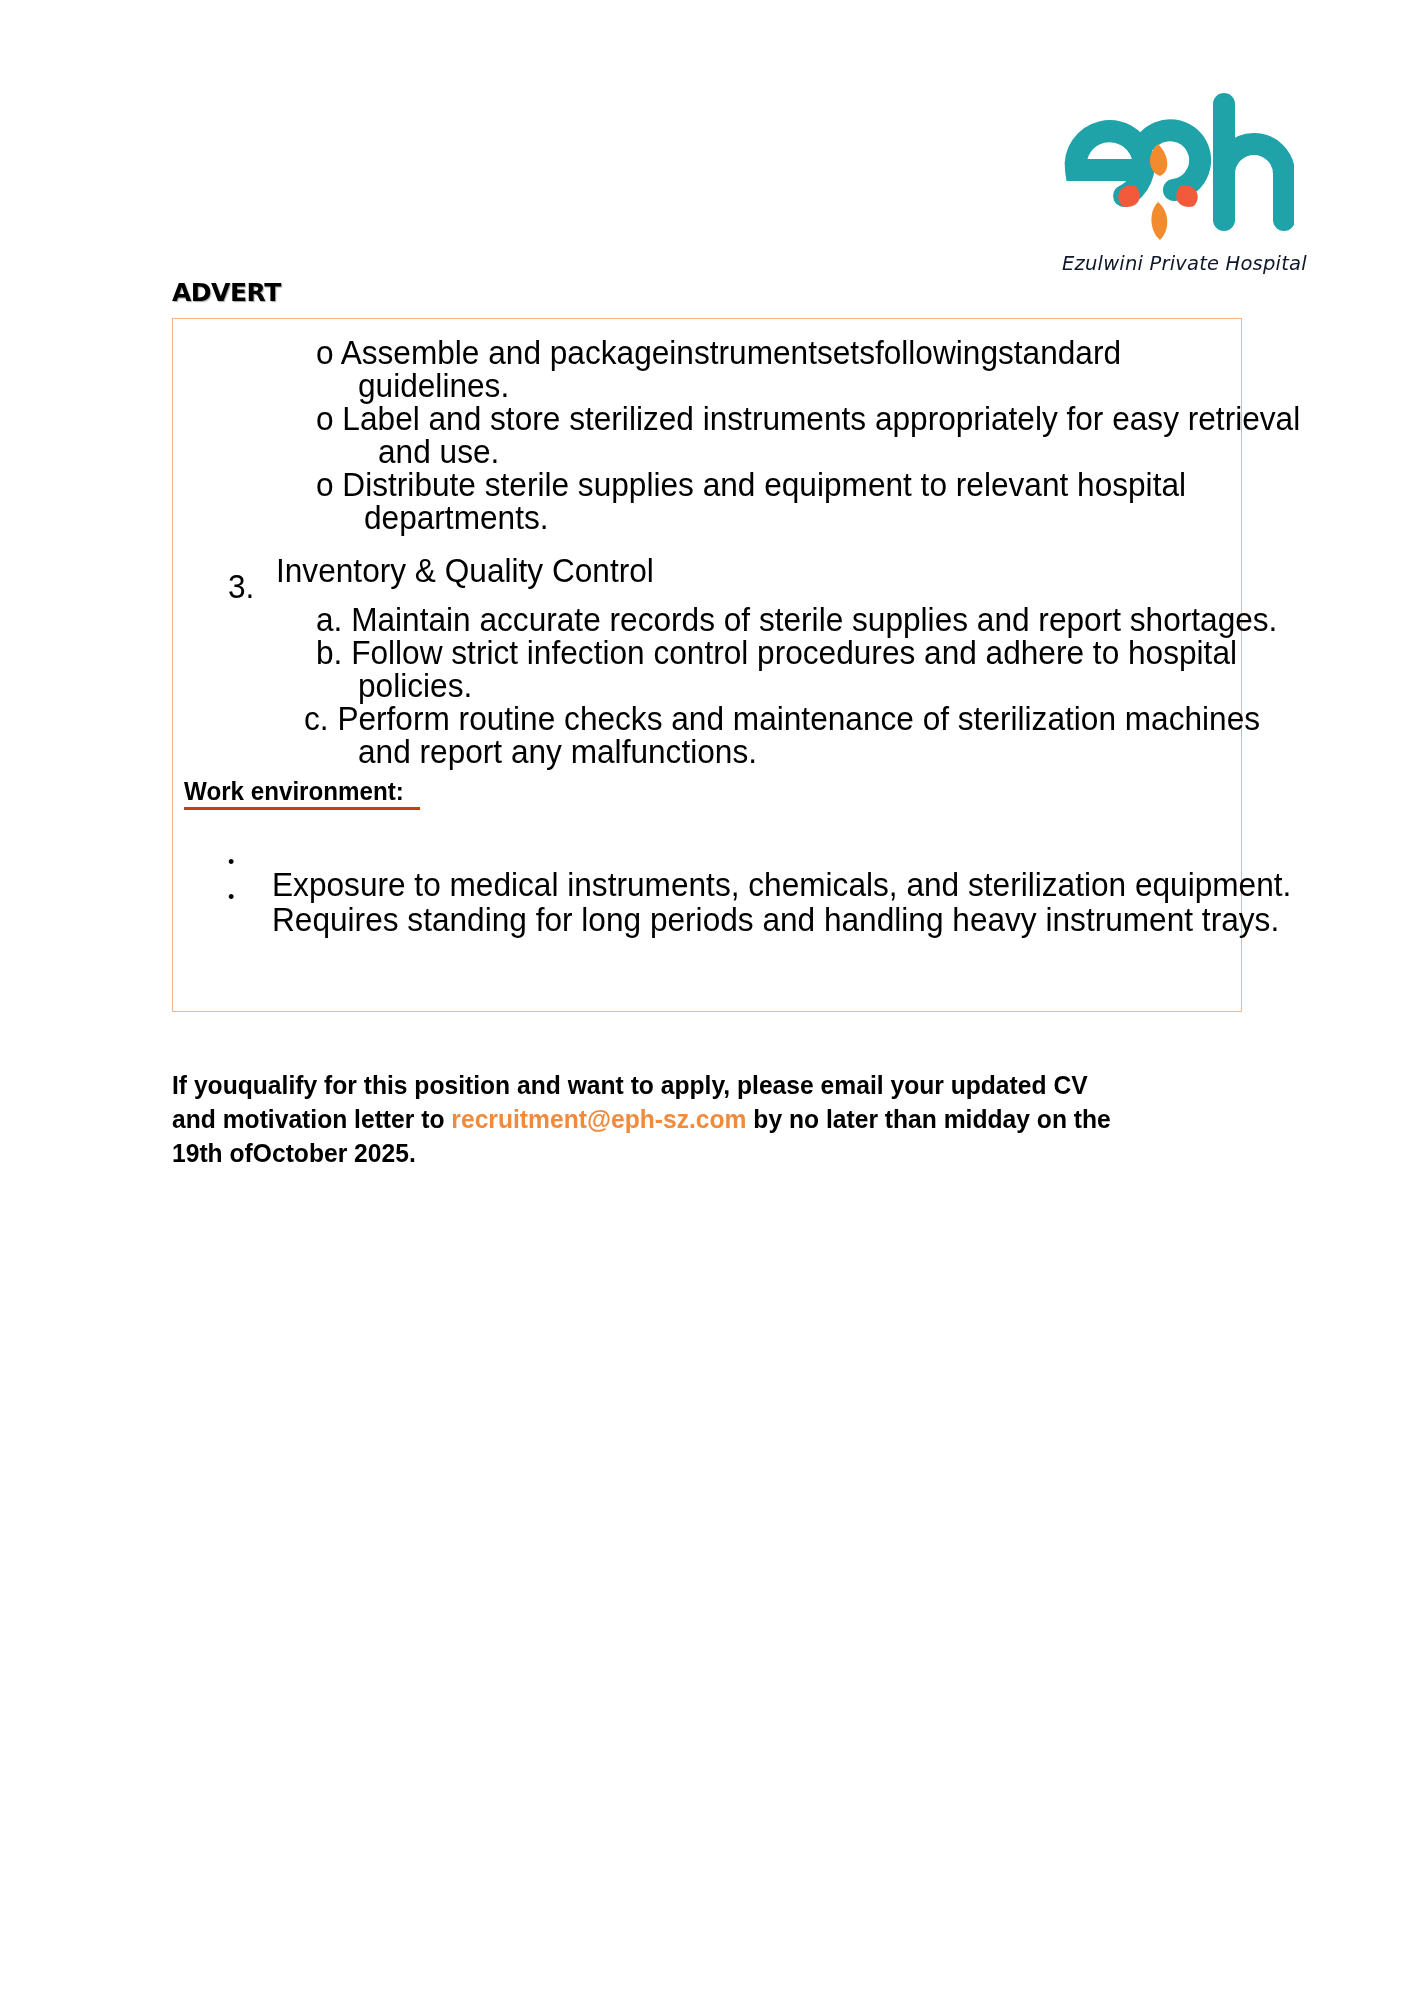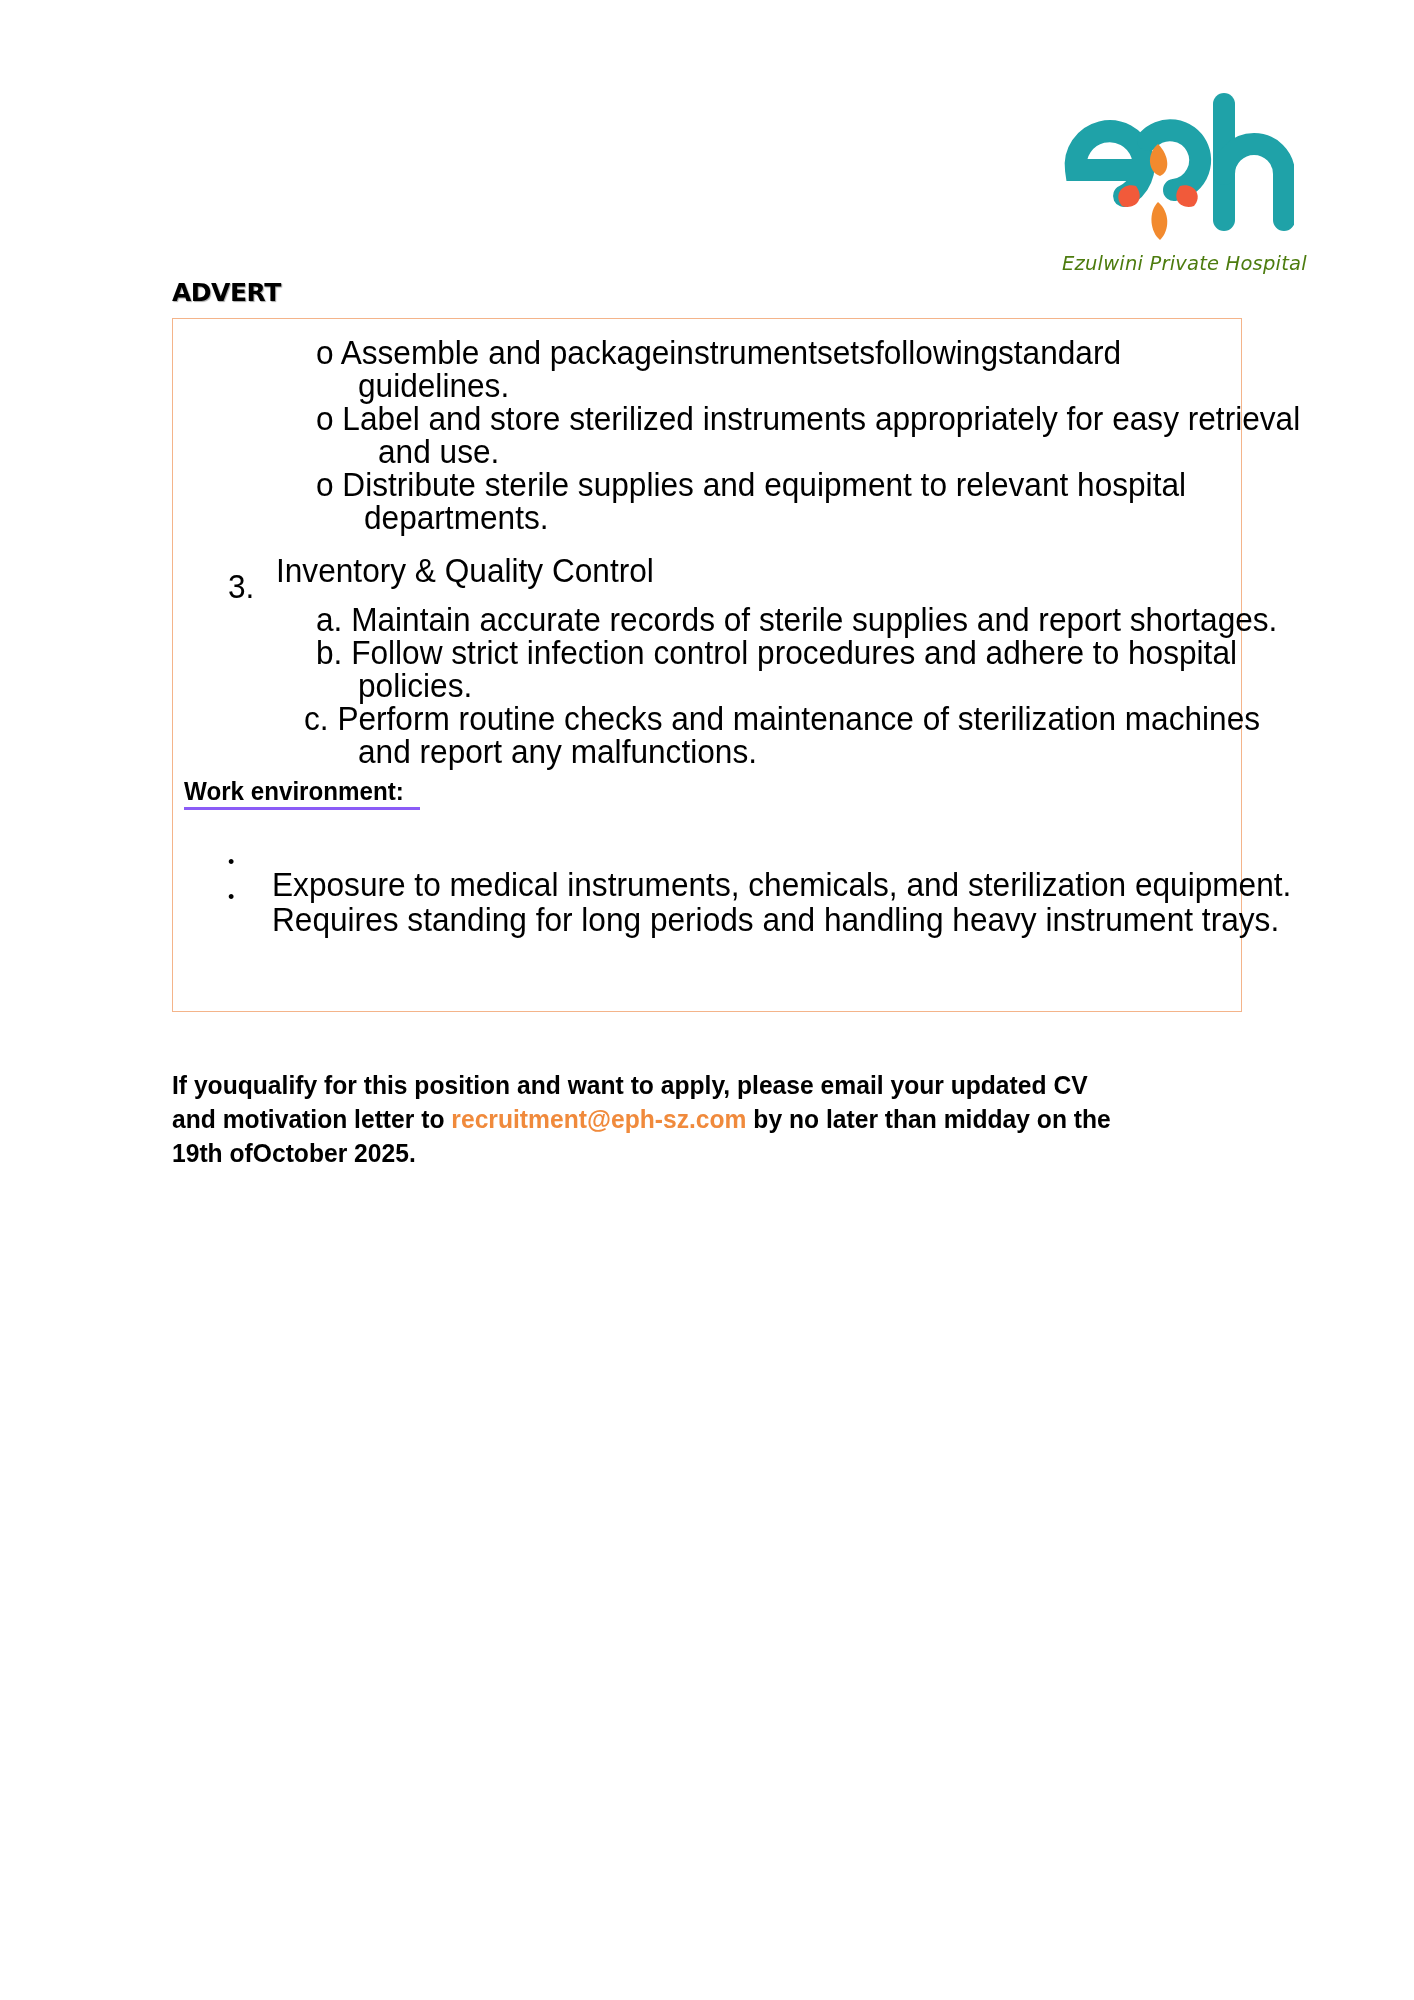--- a/index.html
+++ b/index.html
@@ -2,30 +2,30 @@
 <html><head>
   <meta charset="utf-8">
   <style>
     html, body { margin: 0; padding: 0; background: #ffffff; }
     body { width: 1414px; height: 2000px; position: relative; overflow: hidden;
            font-family: "Liberation Sans", sans-serif; color: #000; }
     .logo { position: absolute; left: 1062px; top: 92px; width: 232px; height: 196px; }
     .logo svg { display: block; }
     .logo-caption { position: absolute; left: 0; top: 160px; width: 232px; text-align: left;
                     font-family: "DejaVu Sans", sans-serif; font-style: italic; font-size: 19.5px;
-                    color: #4d7c0f; letter-spacing: 0.2px; white-space: nowrap; }
+                    color: #0f172a; letter-spacing: 0.2px; white-space: nowrap; }
     .advert-title { position: absolute; left: 172px; top: 278px; font-family: "DejaVu Sans", sans-serif;
                     font-weight: bold; font-size: 25px; letter-spacing: -0.5px;
                     text-shadow: 1px 1px 1px rgba(0,0,0,0.35); text-align: center; }
     .box { position: absolute; left: 172px; top: 318px; width: 1070px; height: 694px;
            border: 1.5px solid #f4b48a; box-sizing: border-box; }
     .line { position: absolute; font-size: 34px; white-space: nowrap; line-height: 30px; margin-top: 19px; }
     .cond { display: inline-block; transform: scaleX(0.93); transform-origin: left center; }
     .we-heading { position: absolute; font-weight: bold; font-size: 26px; left: 184px; top: 776px;
-                  border-bottom: 3px solid #8b5cf6; padding-bottom: 1px; line-height: 30px; }
+                  border-bottom: 3px solid #c2410c; padding-bottom: 1px; line-height: 30px; }
     .bullet { position: absolute; font-size: 18px; }
     .apply { position: absolute; left: 172px; top: 1068px; width: 1140px; font-weight: bold;
              font-size: 26.5px; line-height: 34px; }
     .email { color: #f08a3c; }
   </style>
 </head>
 <body>
 
 <div class="logo">
   <svg width="232" height="160" viewBox="0 0 232 160">

